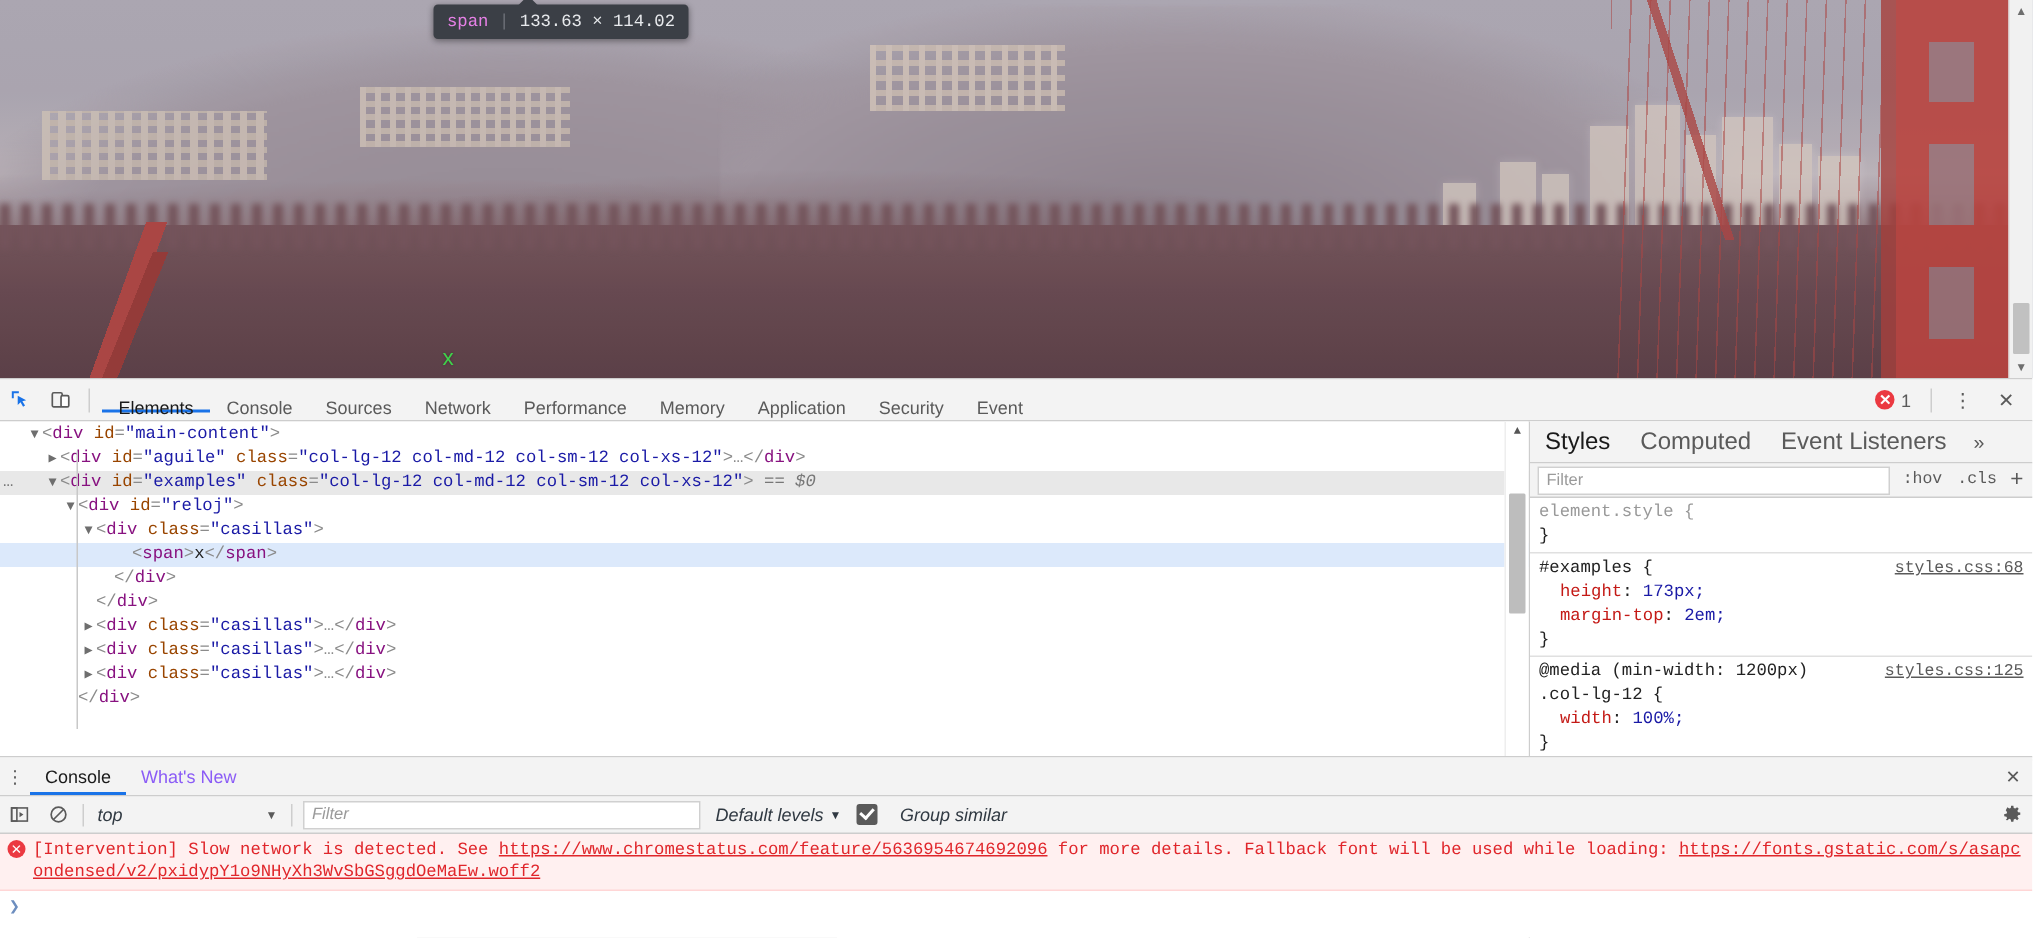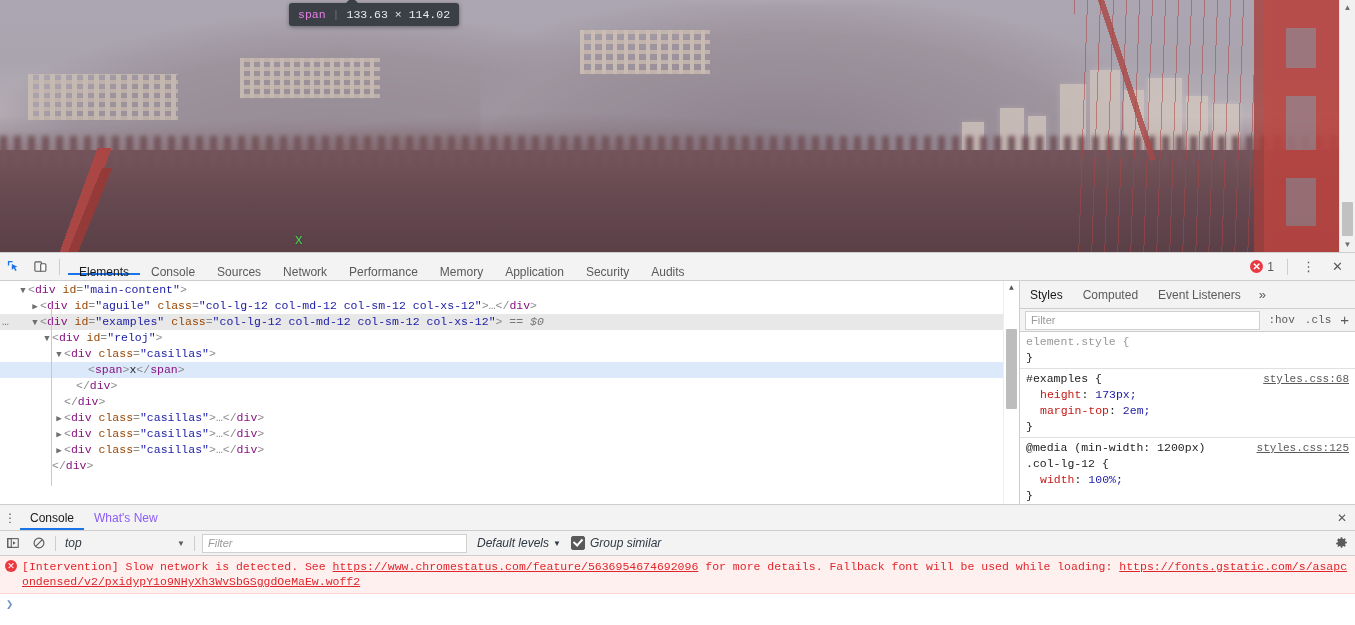--- a/index.html
+++ b/index.html
@@ -100,21 +100,21 @@
 
   .breadcrumb{height:20px;border-top:1px solid #cdcdcd;background:#fff;display:flex;align-items:center;
       font-family:"Liberation Sans",sans-serif;font-size:11px;padding-left:4px;flex:0 0 auto;overflow:hidden;}
   .crumb{padding:0 8px;height:19px;line-height:19px;color:#303942;cursor:pointer;white-space:nowrap;}
   .crumb .cname{color:#881280;}
   .crumb .cid{color:#1a1aa6;}
   .crumb.active{background:#f0f0f0;color:#444;}
 
   .styles-pane{width:335px;flex:0 0 335px;border-left:1px solid #cdcdcd;display:flex;flex-direction:column;background:#fff;}
   .styles-tabs{height:27px;display:flex;align-items:center;border-bottom:1px solid #cdcdcd;background:#f3f3f3;}
-  .st-tab{padding:10px 10px;height:26px;line-height:26px;font-size:12px;color:#5a5a5a;cursor:pointer;white-space:nowrap;}
+  .st-tab{padding:10px 10px;height:26px;line-height:26px;font-size:16px;color:#5a5a5a;cursor:pointer;white-space:nowrap;}
   .st-tab.active{color:#1a1a1a;box-shadow:inset 0 -2px 0 #1a73e8;}
   .st-more{padding:0 8px;color:#5a5a5a;font-size:13px;cursor:pointer;}
   .styles-filterrow{height:22px;display:flex;align-items:center;border-bottom:1px solid #cdcdcd;background:#f3f3f3;padding:0 2px;}
   .filter-input{flex:1;height:17px;margin:0 3px;background:#fff;border:1px solid #d0d0d0;font-size:11px;color:#9a9a9a;
       display:flex;align-items:center;padding-left:5px;font-family:"Liberation Sans",sans-serif;}
   .st-tool{font-family:"Liberation Mono",monospace;font-size:11px;color:#5a5a5a;padding:0 5px;cursor:pointer;}
   .st-plus{font-size:15px;color:#5a5a5a;padding:0 4px;cursor:pointer;line-height:14px;}
   .styles-content{flex:1;overflow:hidden;font-family:"Liberation Mono",monospace;font-size:11.5px;line-height:16px;position:relative;}
   .rule{border-bottom:1px solid #e0e0e0;padding:2px 0 2px 6px;position:relative;}
   .rule .link{position:absolute;right:6px;top:2px;color:#5a5a5a;text-decoration:underline;font-size:11px;cursor:pointer;}
@@ -137,21 +137,21 @@
   .drawer-close{margin-left:auto;width:26px;height:24px;display:flex;align-items:center;justify-content:center;cursor:pointer;color:#5a5a5a;}
 
   .console-toolbar{height:24px;display:flex;align-items:center;border-bottom:1px solid #cdcdcd;background:#f3f3f3;gap:0;font-style:italic;}
   .ct-btn{width:26px;height:23px;display:flex;align-items:center;justify-content:center;cursor:pointer;}
   .ct-sep{width:1px;height:15px;background:#cdcdcd;margin:0 3px;}
   .ctx-select{width:120px;height:23px;display:flex;align-items:center;justify-content:space-between;
       font-size:12px;color:#303942;padding:0 6px;cursor:pointer;}
   .console-filter{width:258px;height:17px;background:#fff;border:1px solid #d0d0d0;font-size:11px;color:#9a9a9a;
       display:flex;align-items:center;padding-left:5px;margin:0 4px;}
   .levels{font-size:12px;color:#303942;padding:0 6px;cursor:pointer;display:flex;align-items:center;gap:4px;}
-  .grp{display:flex;align-items:center;gap:5px;font-size:12px;color:#303942;cursor:pointer;margin-left:4px;}
+  .grp{display:flex;align-items:center;gap:15px;font-size:12px;color:#303942;cursor:pointer;margin-left:4px;}
   .cbox{width:12px;height:12px;border:1px solid #5a5a5a;background:#5a5a5a;border-radius:2px;position:relative;}
   .cbox:after{content:"";position:absolute;left:3px;top:0px;width:4px;height:7px;border:solid #fff;border-width:0 2px 2px 0;transform:rotate(42deg);}
   .console-gear{margin-left:auto;width:28px;height:23px;display:flex;align-items:center;justify-content:center;cursor:pointer;}
 
   .console-body{flex:1;overflow:hidden;position:relative;}
   .msg-error{background:#fff0f0;border-bottom:1px solid #ffd6d6;padding:3px 4px 4px 22px;position:relative;
       font-family:"Liberation Mono",monospace;font-size:11.5px;line-height:15px;color:#e0262b;word-break:break-all;}
   .msg-icon{position:absolute;left:5px;top:4px;width:12px;height:12px;border-radius:50%;background:#eb3941;color:#fff;
       font-size:9px;display:flex;align-items:center;justify-content:center;font-family:"Liberation Sans",sans-serif;}
   .msg-error a{color:#e0262b;text-decoration:underline;}
@@ -245,21 +245,21 @@
       <div class="tb-sep"></div>
       <div class="dt-tabs">
         <div class="dt-tab active">Elements</div>
         <div class="dt-tab">Console</div>
         <div class="dt-tab">Sources</div>
         <div class="dt-tab">Network</div>
         <div class="dt-tab">Performance</div>
         <div class="dt-tab">Memory</div>
         <div class="dt-tab">Application</div>
         <div class="dt-tab">Security</div>
-        <div class="dt-tab">Audits</div>
+        <div class="dt-tab">Event</div>
       </div>
       <div class="dt-right">
         <div class="err-badge">
           <span class="err-dot">✕</span>
           <span>1</span>
         </div>
         <div class="tb-sep"></div>
         <div class="tb-btn" style="font-size:13px;color:#5a5a5a;">⋮</div>
         <div class="tb-btn" style="font-size:13px;color:#5a5a5a;">✕</div>
       </div>

